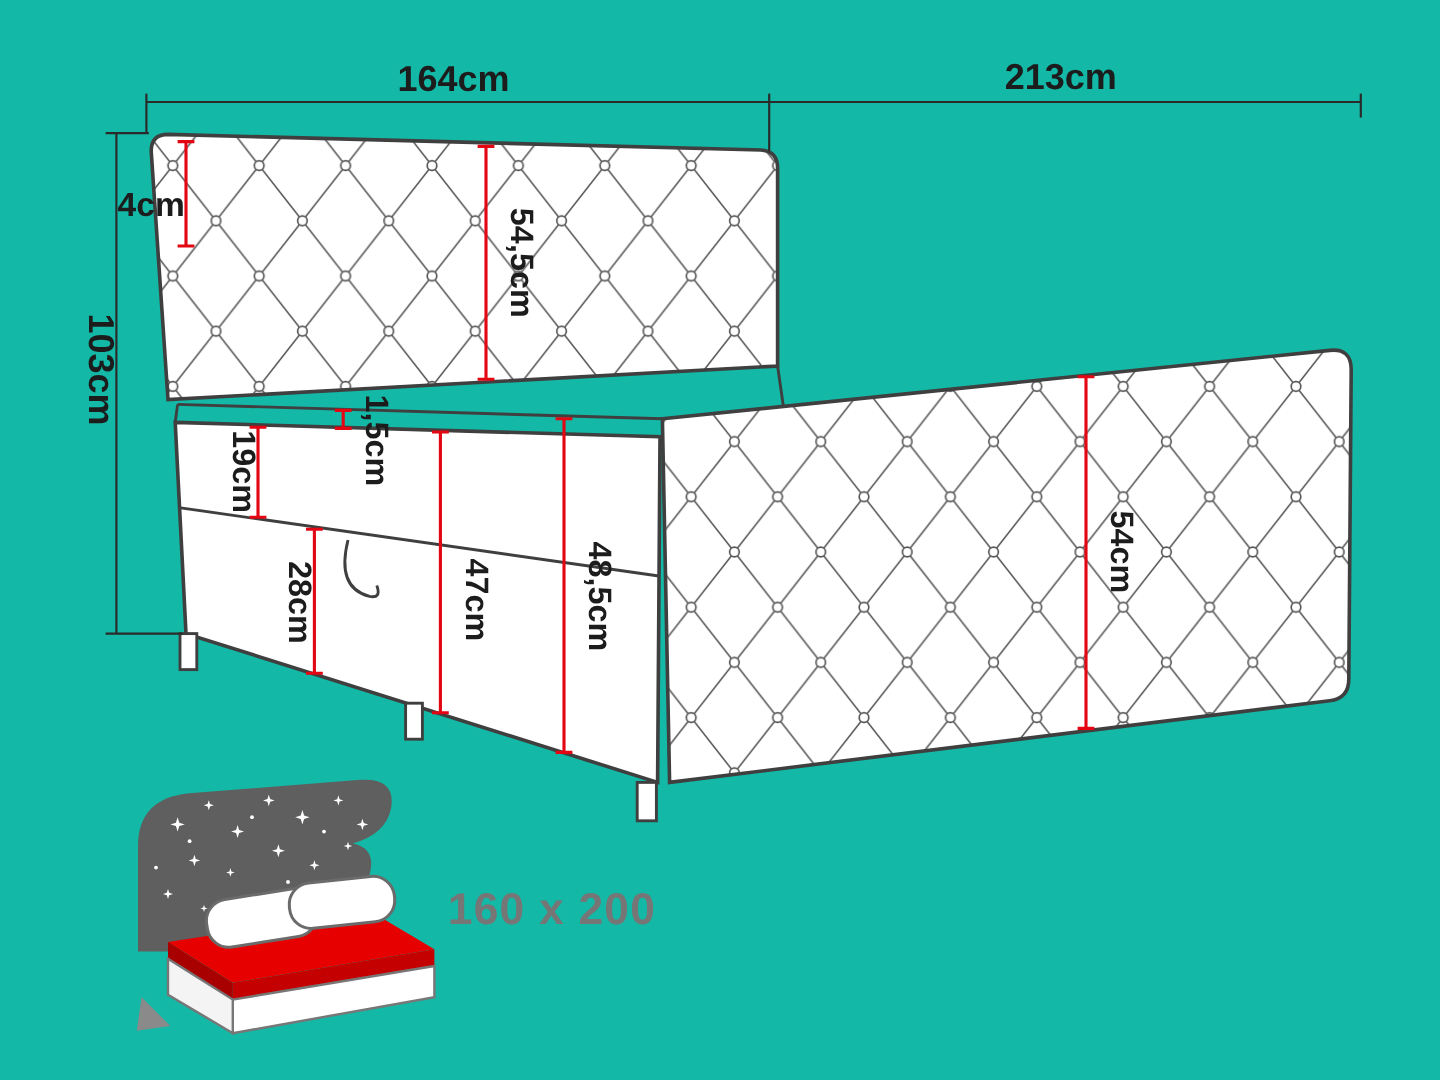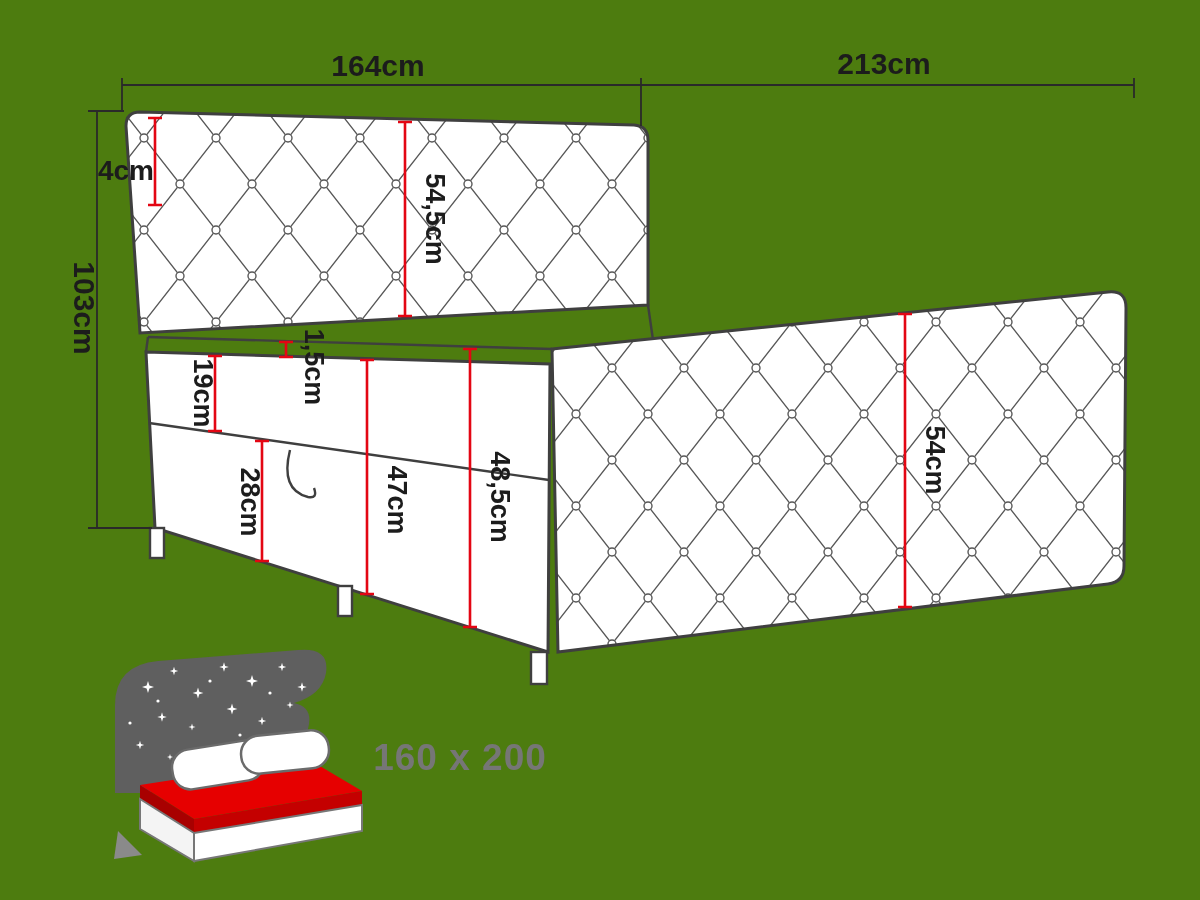--- a/index.html
+++ b/index.html
@@ -1,16 +1,16 @@
 <!DOCTYPE html>
 <html><head>
 <meta charset="utf-8">
 <style>
   html,body{margin:0;padding:0;background:#ffffff;}
-  .stage{position:relative;width:1200px;height:900px;background:#4d7c0f;overflow:hidden;}
+  .stage{position:relative;width:1200px;height:900px;background:#14b8a6;overflow:hidden;}
   svg text{font-family:"Liberation Sans","DejaVu Sans",sans-serif;font-weight:700;fill:#1c1c1c;}
   .dim-label{font-size:30px;}
   .dim-label-mid{font-size:28px;}
   .dim-label-in{font-size:27px;}
   .size-label{font-size:37px;fill:#767676;letter-spacing:1px;}
   .outline{fill:#ffffff;stroke:#3f3f3f;stroke-width:3;}
   .quilted{fill:url(#quilt);stroke:#3f3f3f;stroke-width:3;}
   .thin-line{stroke:#3f3f3f;stroke-width:2.4;fill:none;}
   .dim-black{stroke:#2a2a2a;stroke-width:1.8;fill:none;}
   .dim-red{stroke:#e30613;stroke-width:2.6;fill:none;}

